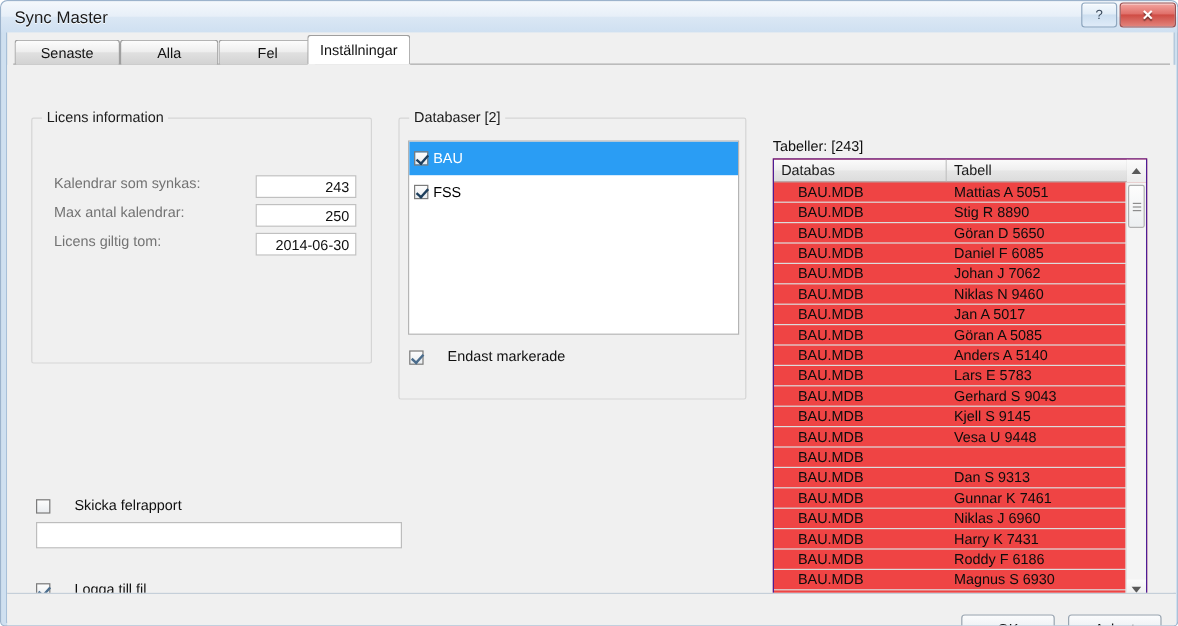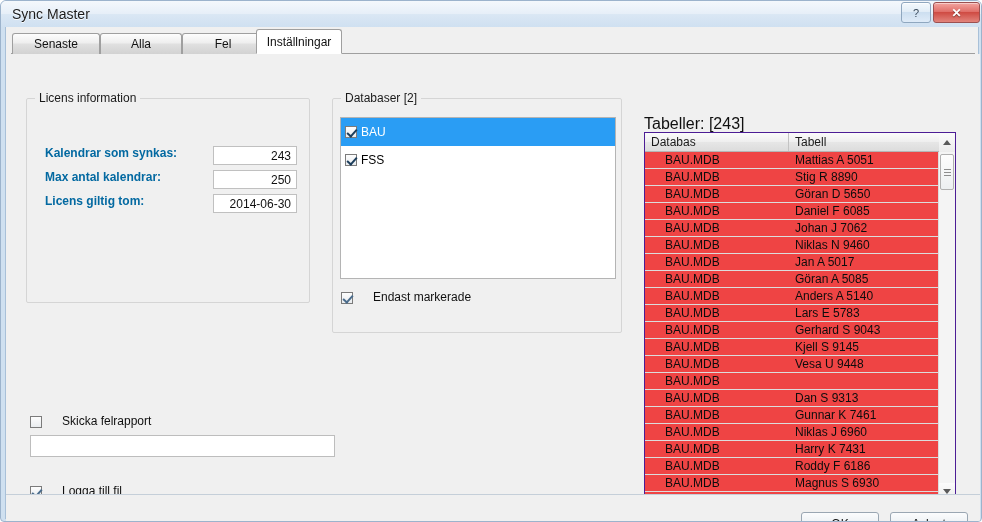--- a/index.html
+++ b/index.html
@@ -140,23 +140,22 @@
   }
 
   .gb-lic  { left: 20px; top: 44px;  width: 284px; height: 205px; }
   .gb-db   { left: 326px; top: 44px; width: 290px; height: 235px; }
 
   
   .lic-label {
     position: absolute;
     left: 18px;
     font-size: 12px;
-    color: #0369a1;
+    color: #737373;
     white-space: nowrap;
-    font-weight: bold;
   }
   .lic-input {
     position: absolute;
     left: 186px;
     width: 84px; height: 19px;
     box-sizing: border-box;
     border: 1px solid #c0c0c0;
     background: #ffffff;
     font-family: "Liberation Sans", sans-serif;
     font-size: 12px;
@@ -240,21 +239,21 @@
     font-family: "Liberation Sans", sans-serif;
     font-size: 12px;
     padding: 0 4px;
     outline: none;
   }
 
   
   .tab-caption {
     position: absolute;
     left: 638px; top: 61px;
-    font-size: 16px;
+    font-size: 12px;
     color: #101010;
     white-space: nowrap;
   }
   .grid {
     position: absolute;
     left: 638px; top: 78px;
     width: 312px; height: 368px;
     box-sizing: border-box;
     border: 1px solid #4c1d95;
     background: #ef4444;

